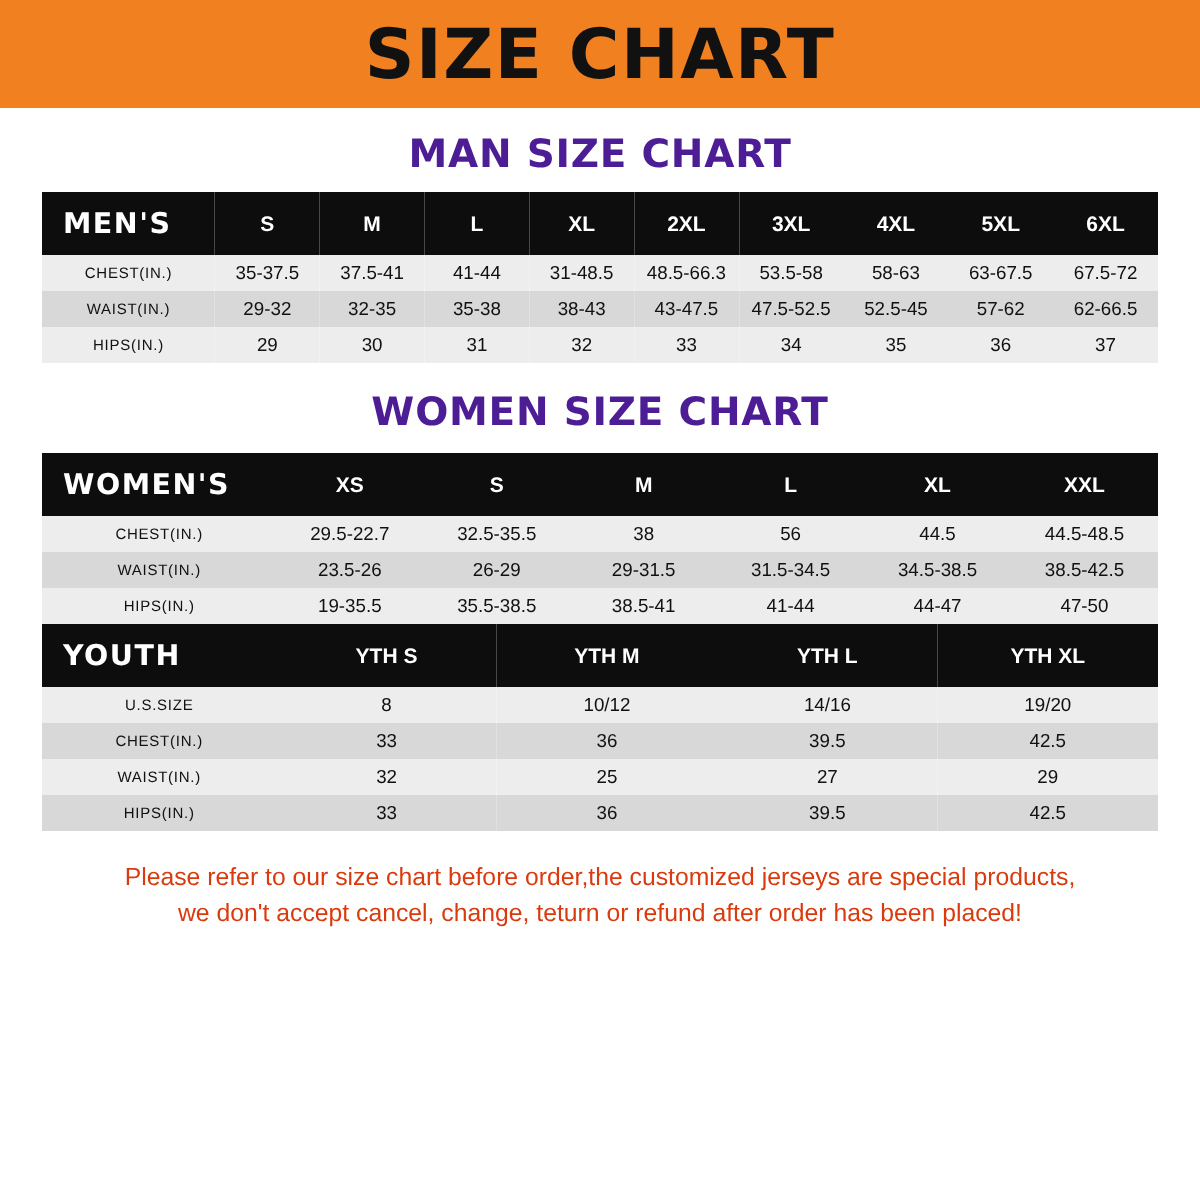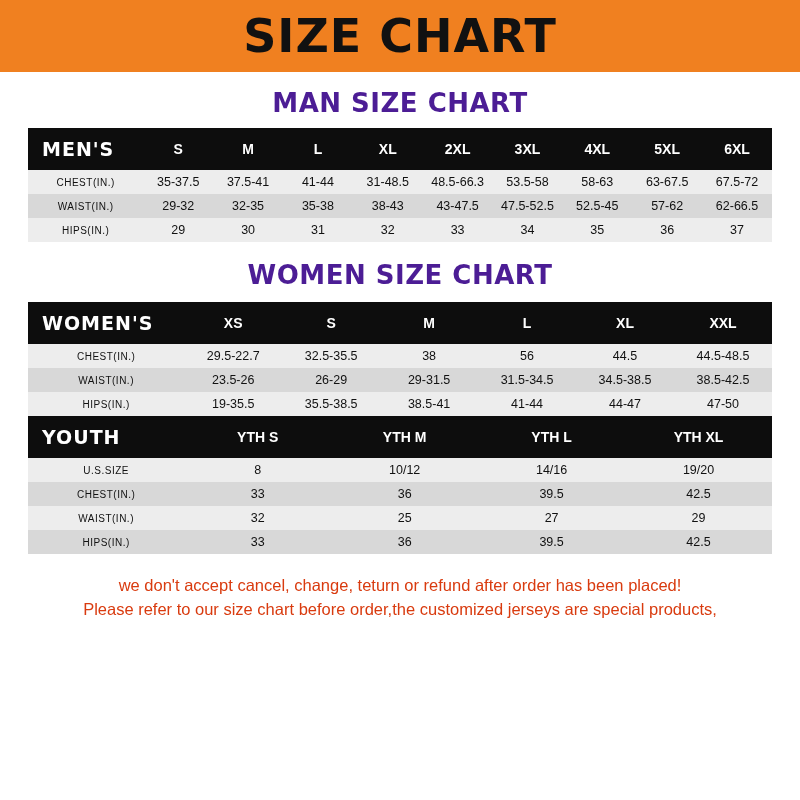--- a/index.html
+++ b/index.html
@@ -296,18 +296,18 @@
           <td class="rowhead">HIPS(IN.)</td>
           <td>33</td>
           <td>36</td>
           <td>39.5</td>
           <td>42.5</td>
         </tr>
       </tbody>
     </table>
 
     <div class="footer-note">
+      <div>Please refer to our size chart before order,the customized jerseys are special products,</div>
       <div>we don't accept cancel, change, teturn or refund after order has been placed!</div>
-      <div>Please refer to our size chart before order,the customized jerseys are special products,</div>
     </div>
 
   </div>
 </div>
 
 </body></html>

